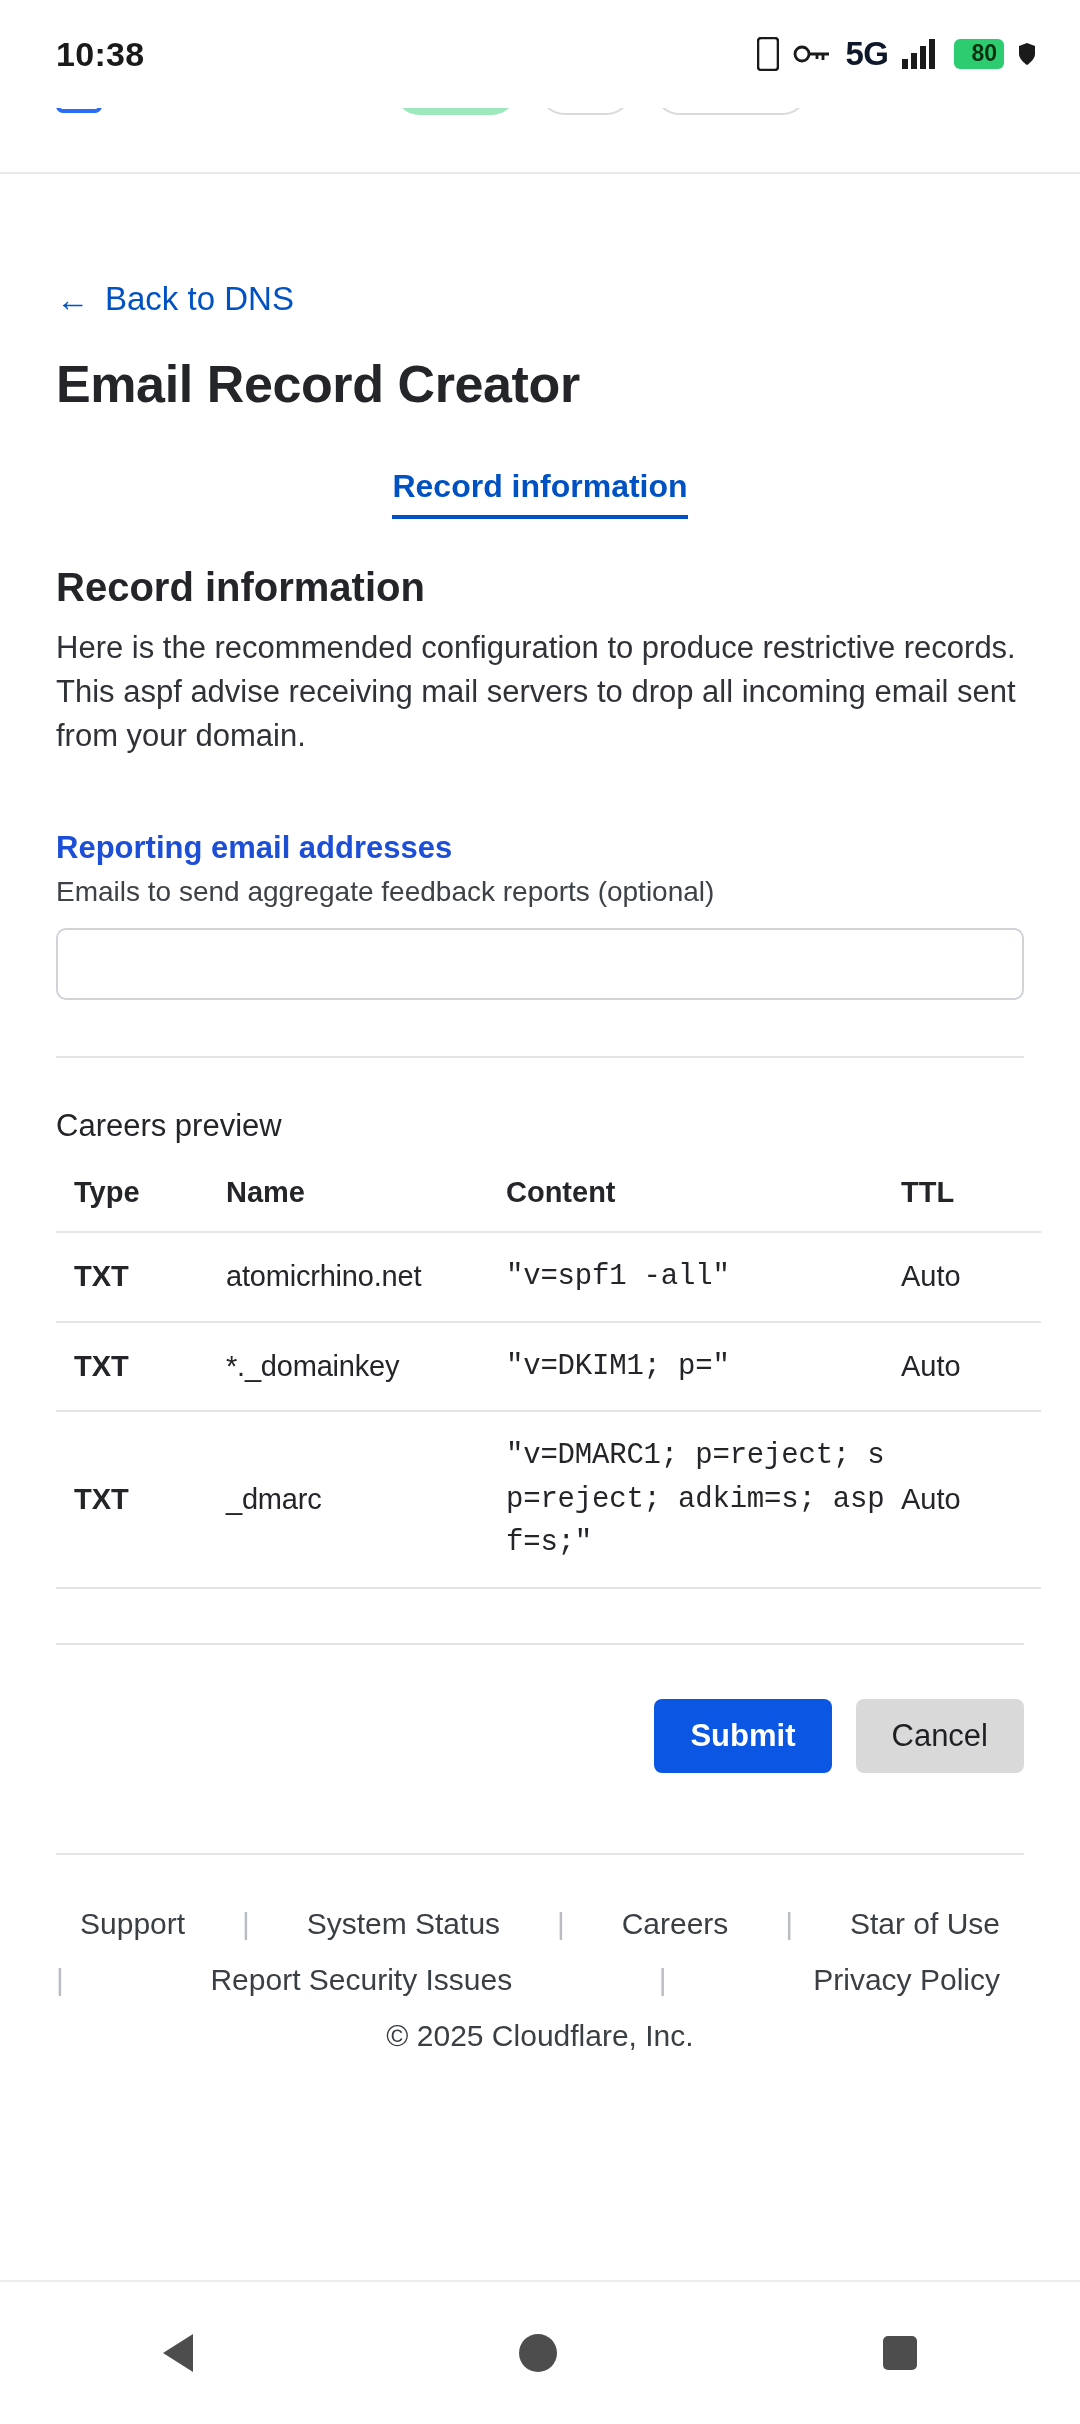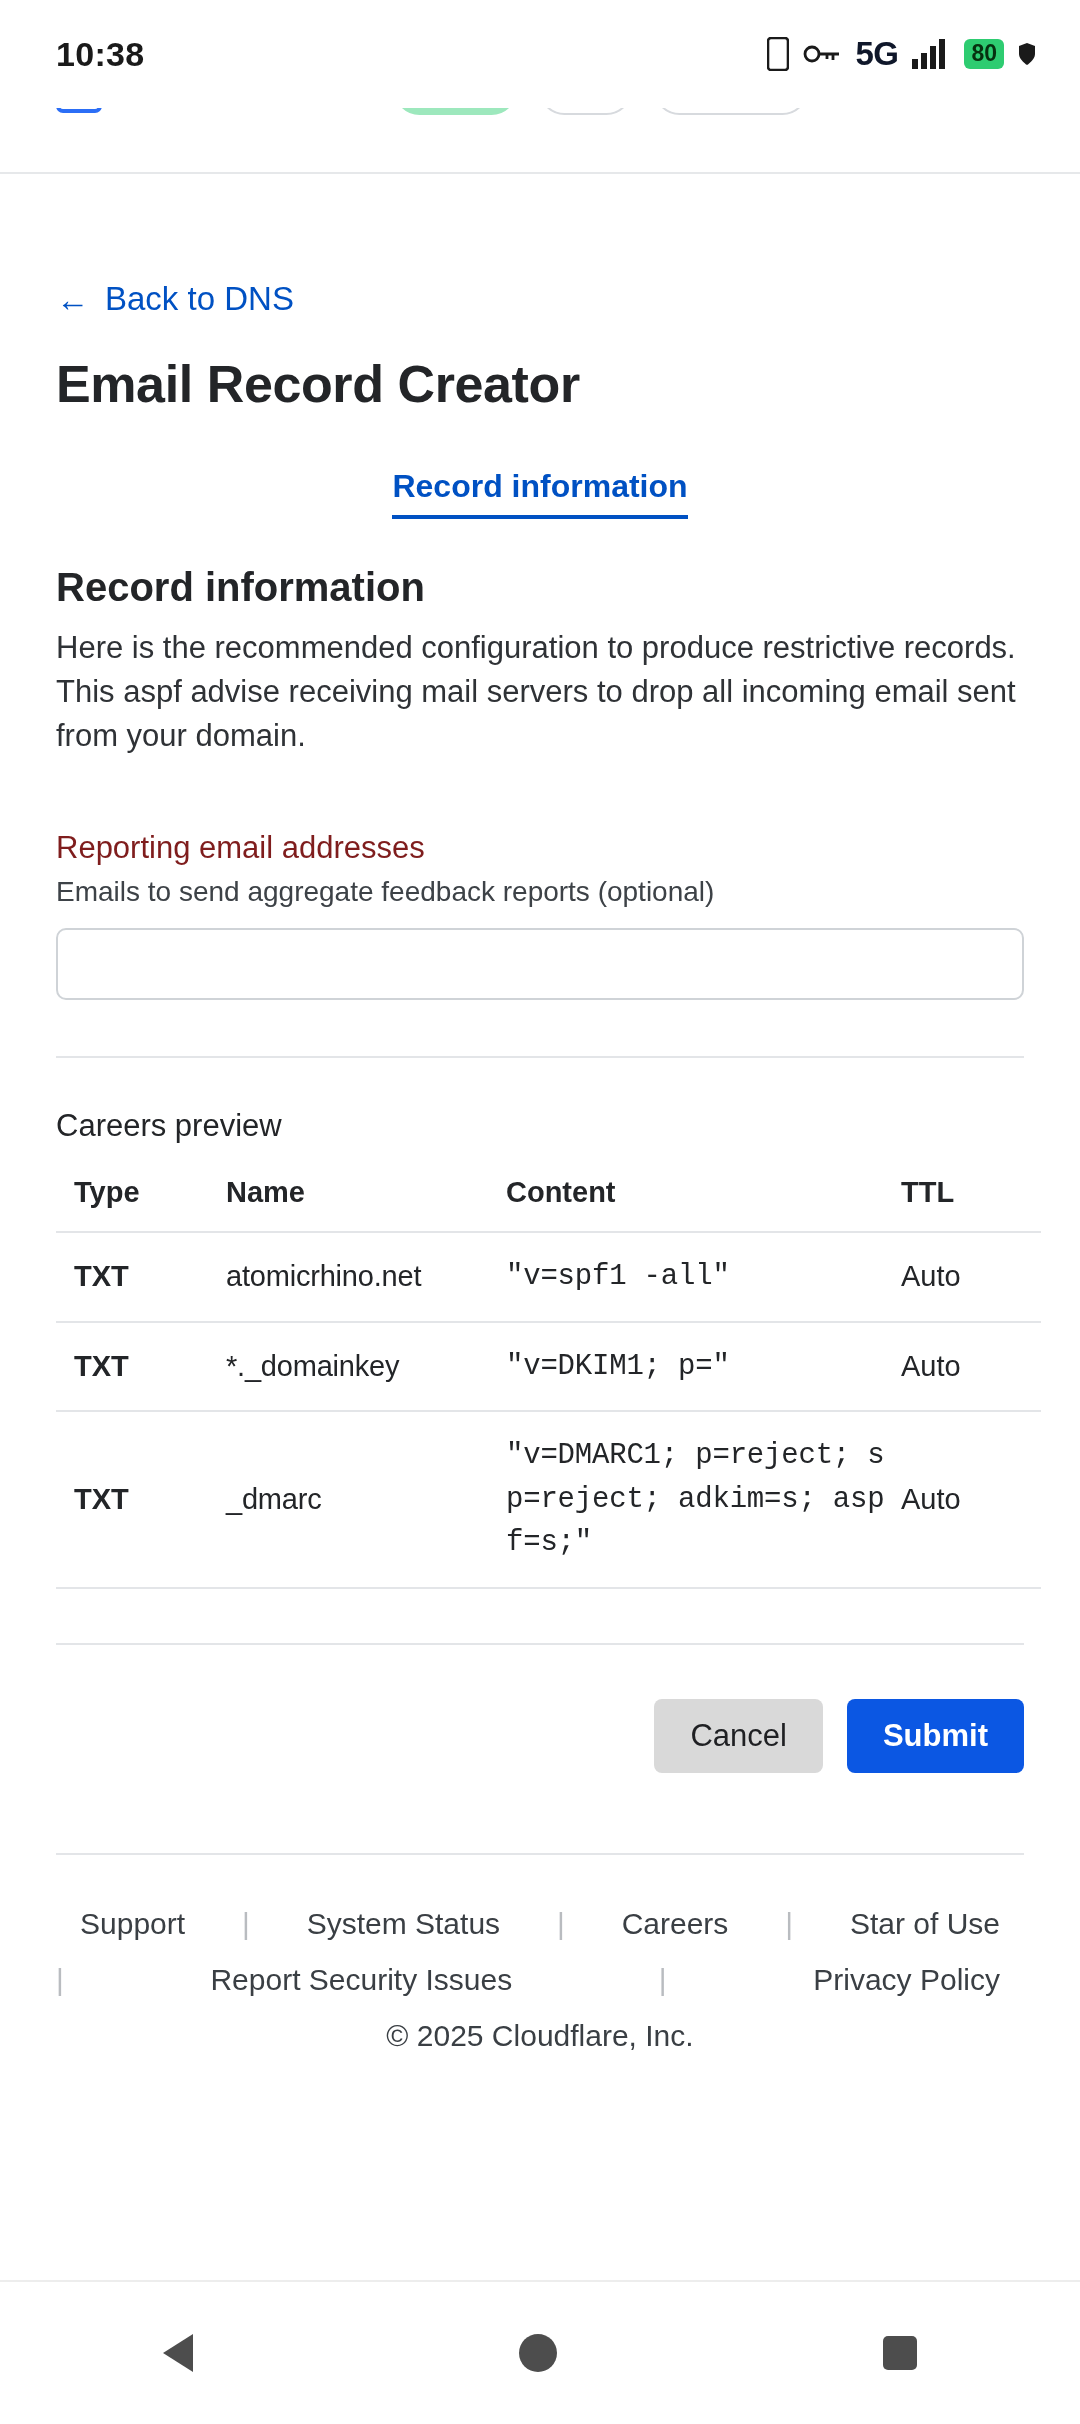--- a/index.html
+++ b/index.html
@@ -38,21 +38,21 @@
     font-weight: 700;
     color: #0f172a;
     letter-spacing: -0.5px;
   }
   .battery-pill {
     background: #2ecc71;
     color: #06300f;
     font-size: 23px;
     font-weight: 700;
     border-radius: 6px;
-    padding: 3px 7px 4px 7px;
+    padding: 3px 7px 4px 17px;
     line-height: 1;
   }
 
   
   .page {
     position: absolute;
     top: 108px;
     left: 0;
     right: 0;
     bottom: 144px;
@@ -153,21 +153,22 @@
     margin-top: 16px;
     font-size: 31px;
     line-height: 1.42;
     color: #2f3236;
     max-width: 985px;
   }
 
   .field-block { margin-top: 72px; }
   .field-label {
     font-size: 31px;
-    color: #7f1d1d;
+    color: #1d4ed8;
+    font-weight: bold;
   }
   .field-help {
     margin-top: 10px;
     font-size: 28px;
     color: #3d4247;
   }
   .text-input {
     margin-top: 20px;
     width: 100%;
     height: 72px;
@@ -410,22 +411,22 @@
           <td class="cell-name-mono">_dmarc</td>
           <td class="cell-content">"v=DMARC1; p=reject; sp=reject; adkim=s; aspf=s;"</td>
           <td>Auto</td>
         </tr>
       </tbody>
     </table>
 
     <div class="after-table-divider"></div>
 
     <div class="actions">
+      <button class="btn btn-submit">Submit</button>
       <button class="btn btn-cancel">Cancel</button>
-      <button class="btn btn-submit">Submit</button>
     </div>
 
     <div class="footer">
       <div class="footer-row">
         <span class="footer-link">Support</span>
         <span class="footer-sep">|</span>
         <span class="footer-link">System Status</span>
         <span class="footer-sep">|</span>
         <span class="footer-link">Careers</span>
         <span class="footer-sep">|</span>

